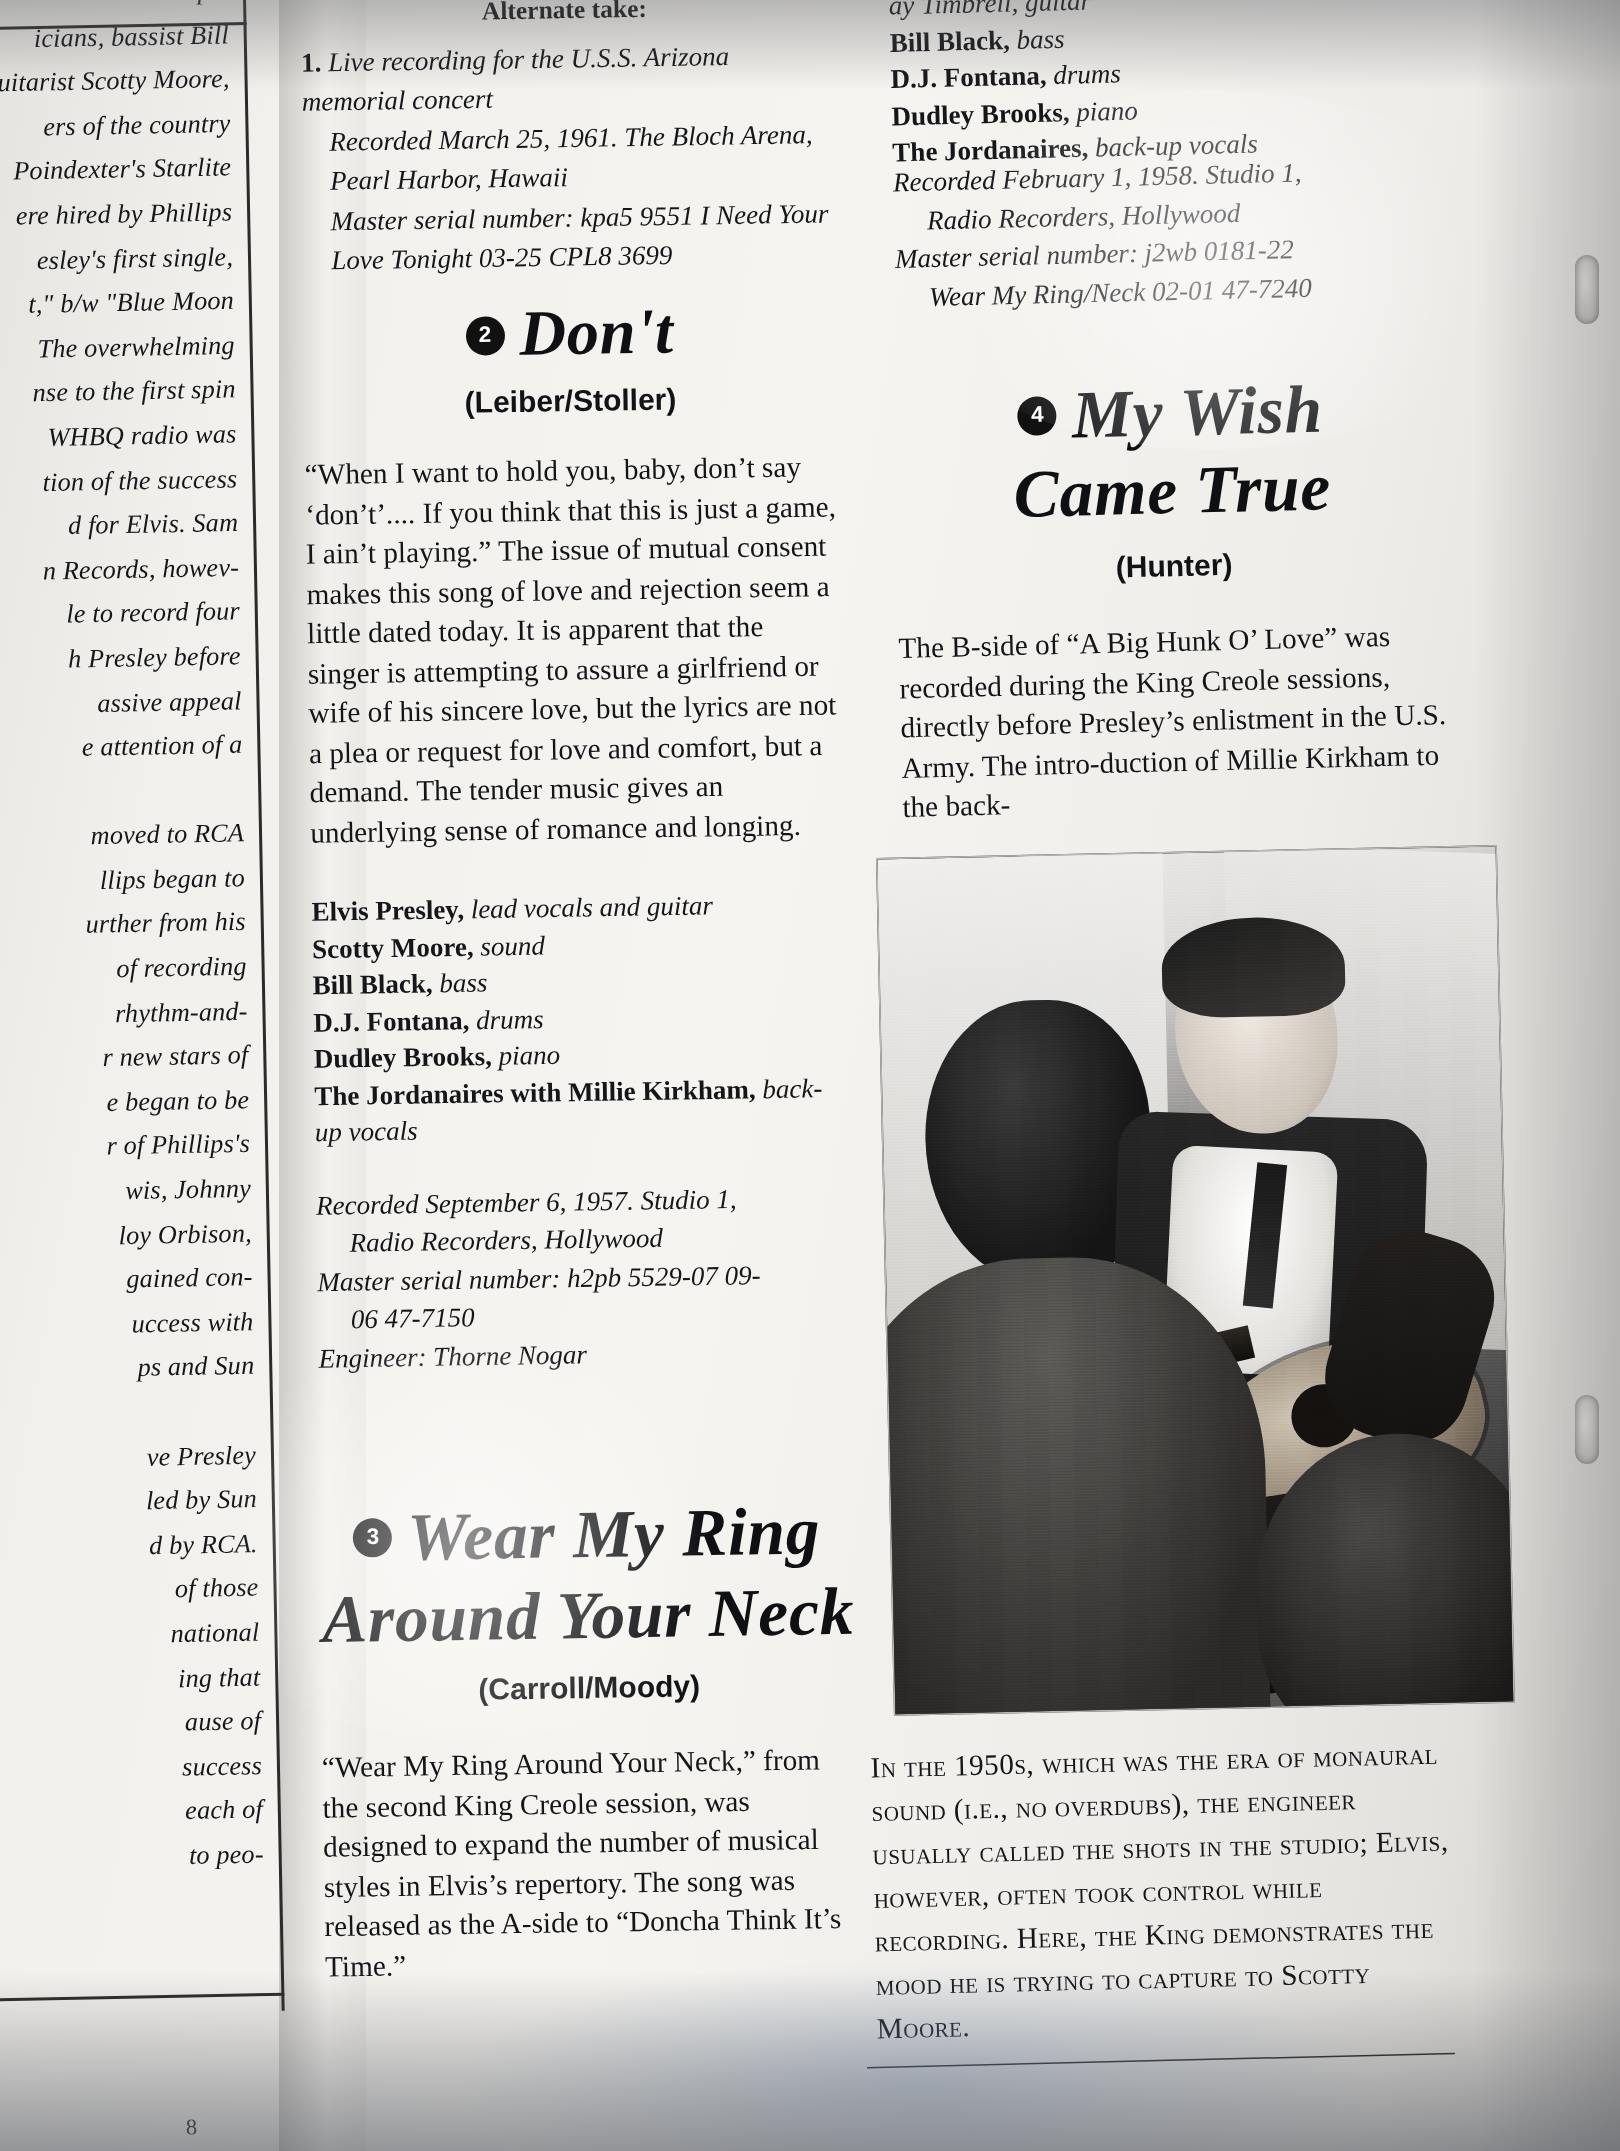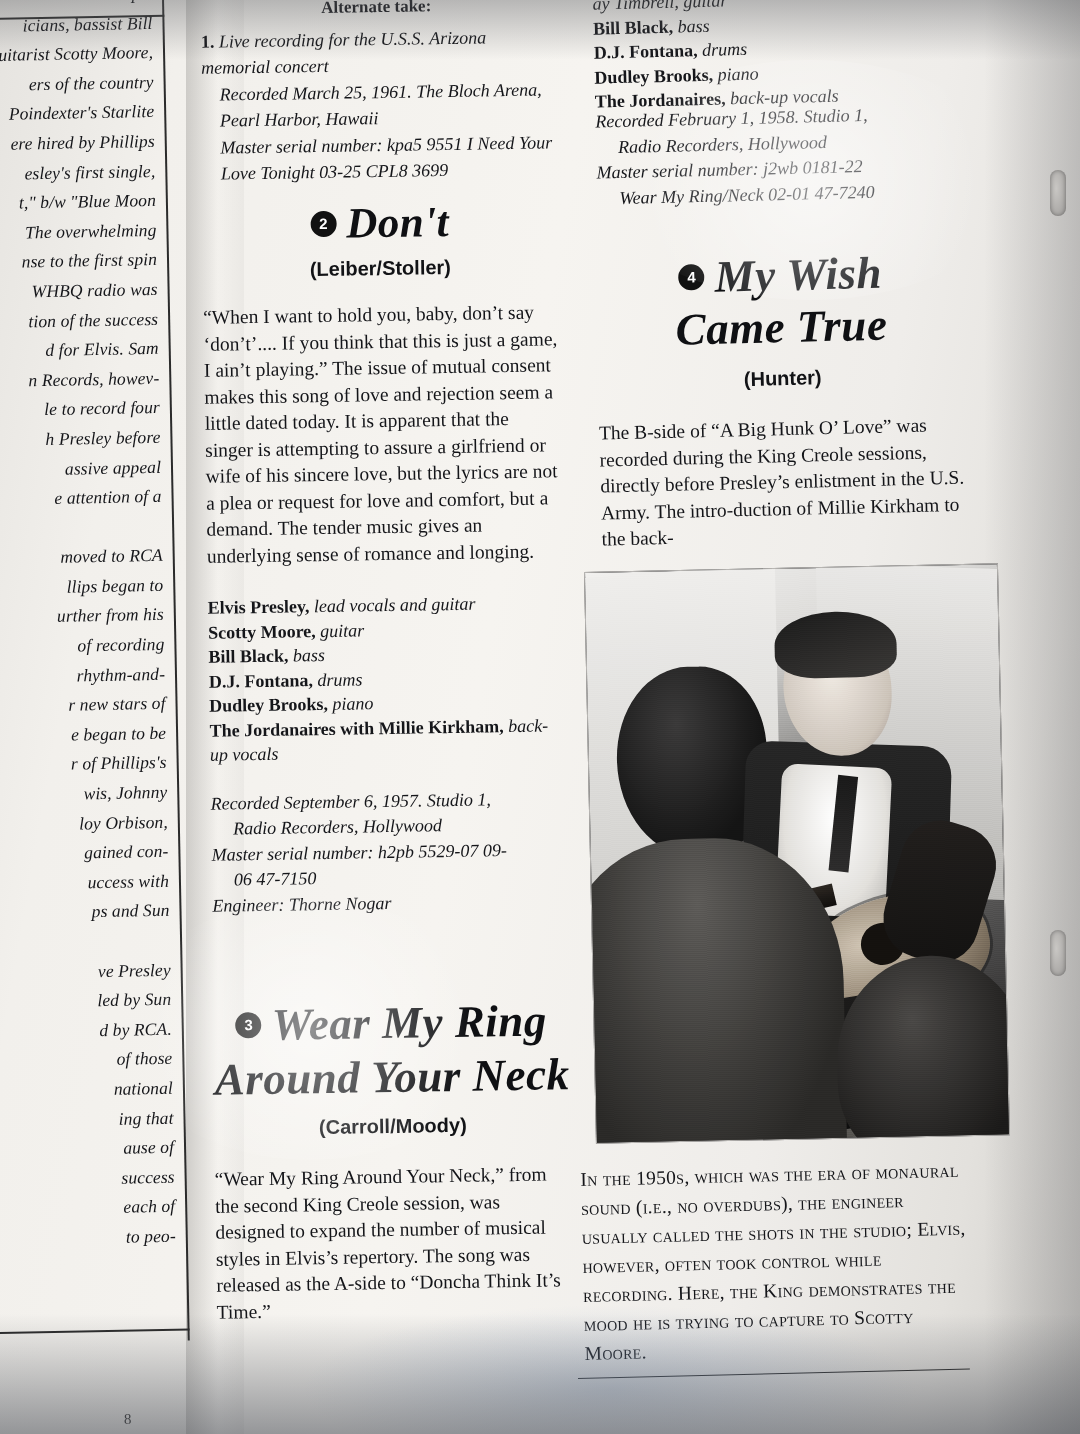--- a/index.html
+++ b/index.html
@@ -295,21 +295,21 @@
 
     <div style="position:absolute;left:8px;top:208px;width:356px;">
       <div style="text-align:center;">
         <span class="bullet">2</span><span class="song-title">Don't</span>
       </div>
       <div class="song-sub writers">(Leiber/Stoller)</div>
       <div class="body-text" style="margin-top:22px;">“When I want to hold you, baby, don’t say ‘don’t’.... If you think that this is just a game, I ain’t playing.” The issue of mutual consent makes this song of love and rejection seem a little dated today. It is apparent that the singer is attempting to assure a girlfriend or wife of his sincere love, but the lyrics are not a plea or request for love and comfort, but a demand. The tender music gives an underlying sense of romance and longing.</div>
 
       <div class="credit-list" id="song2-credits" style="margin-top:26px;">
           <div><b>Elvis Presley,</b><i> lead vocals and guitar</i></div>
-          <div><b>Scotty Moore,</b><i> guitar</i></div>
+          <div><b>Scotty Moore,</b><i> sound</i></div>
           <div><b>Bill Black,</b><i> bass</i></div>
           <div><b>D.J. Fontana,</b><i> drums</i></div>
           <div><b>Dudley Brooks,</b><i> piano</i></div>
           <div><b>The Jordanaires with Millie Kirkham,</b><i> back-up vocals</i></div>
         </div>
 
       <div class="rec-block" style="margin-top:24px;">
         <span>Recorded September 6, 1957. Studio 1,</span>
         <span class="ind">Radio Recorders, Hollywood</span>
         <span>Master serial number: h2pb 5529-07 09-</span>

